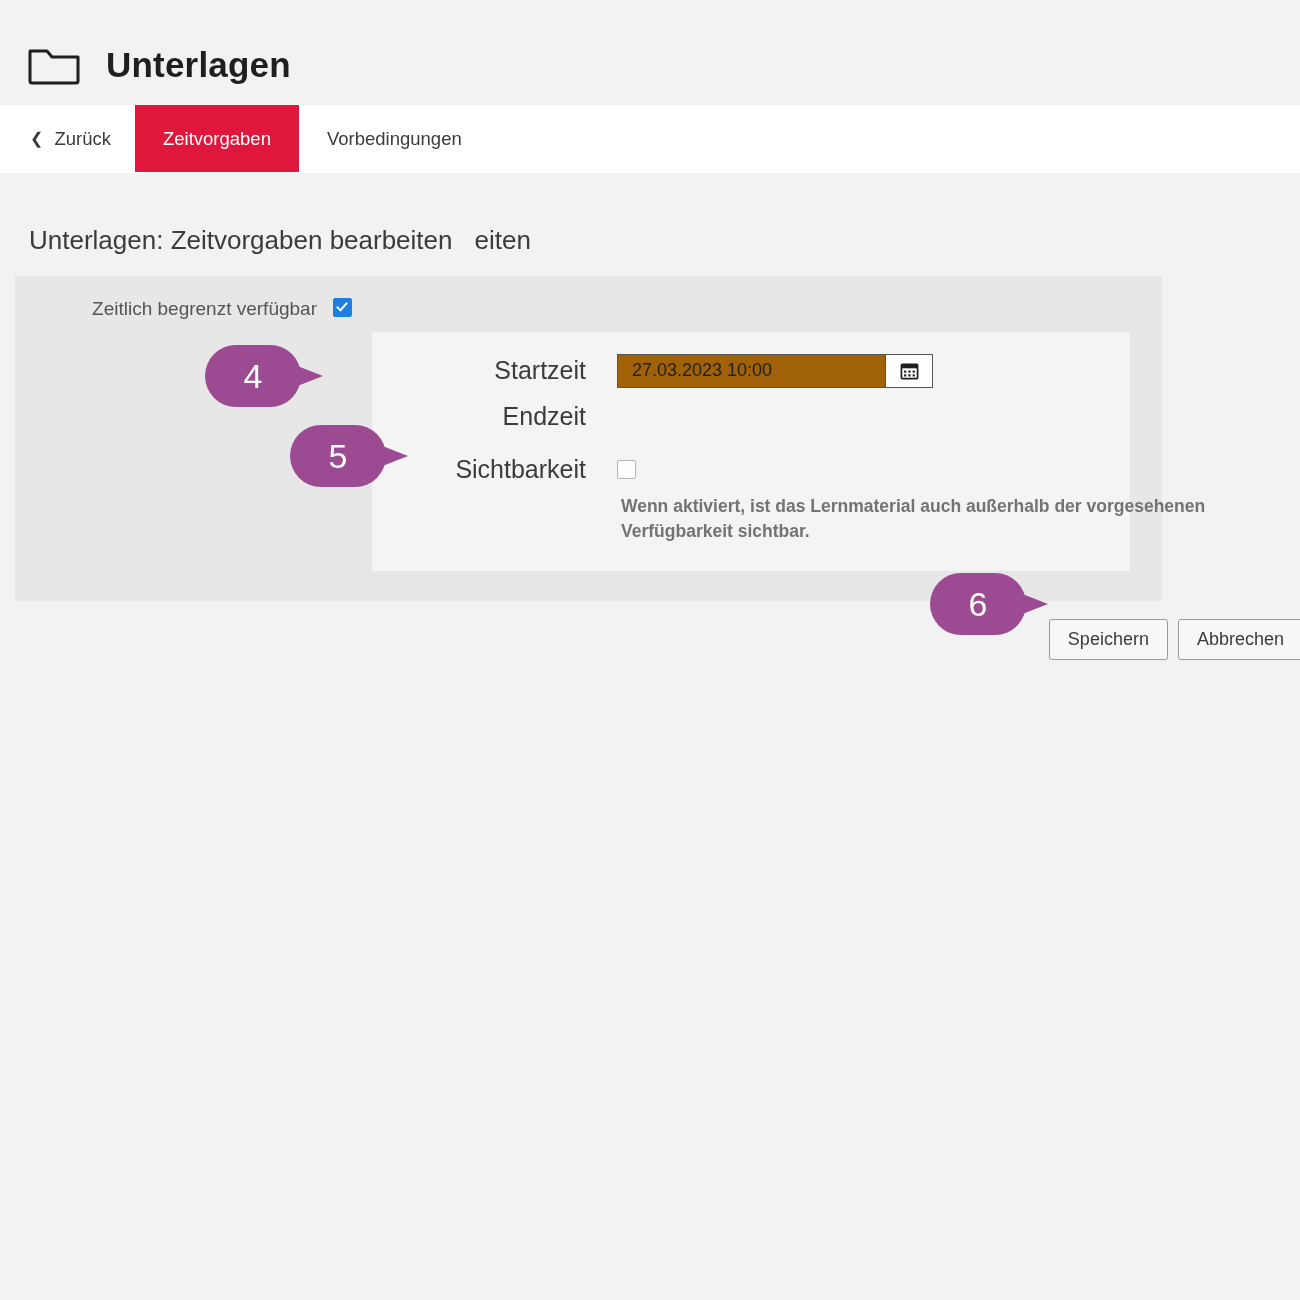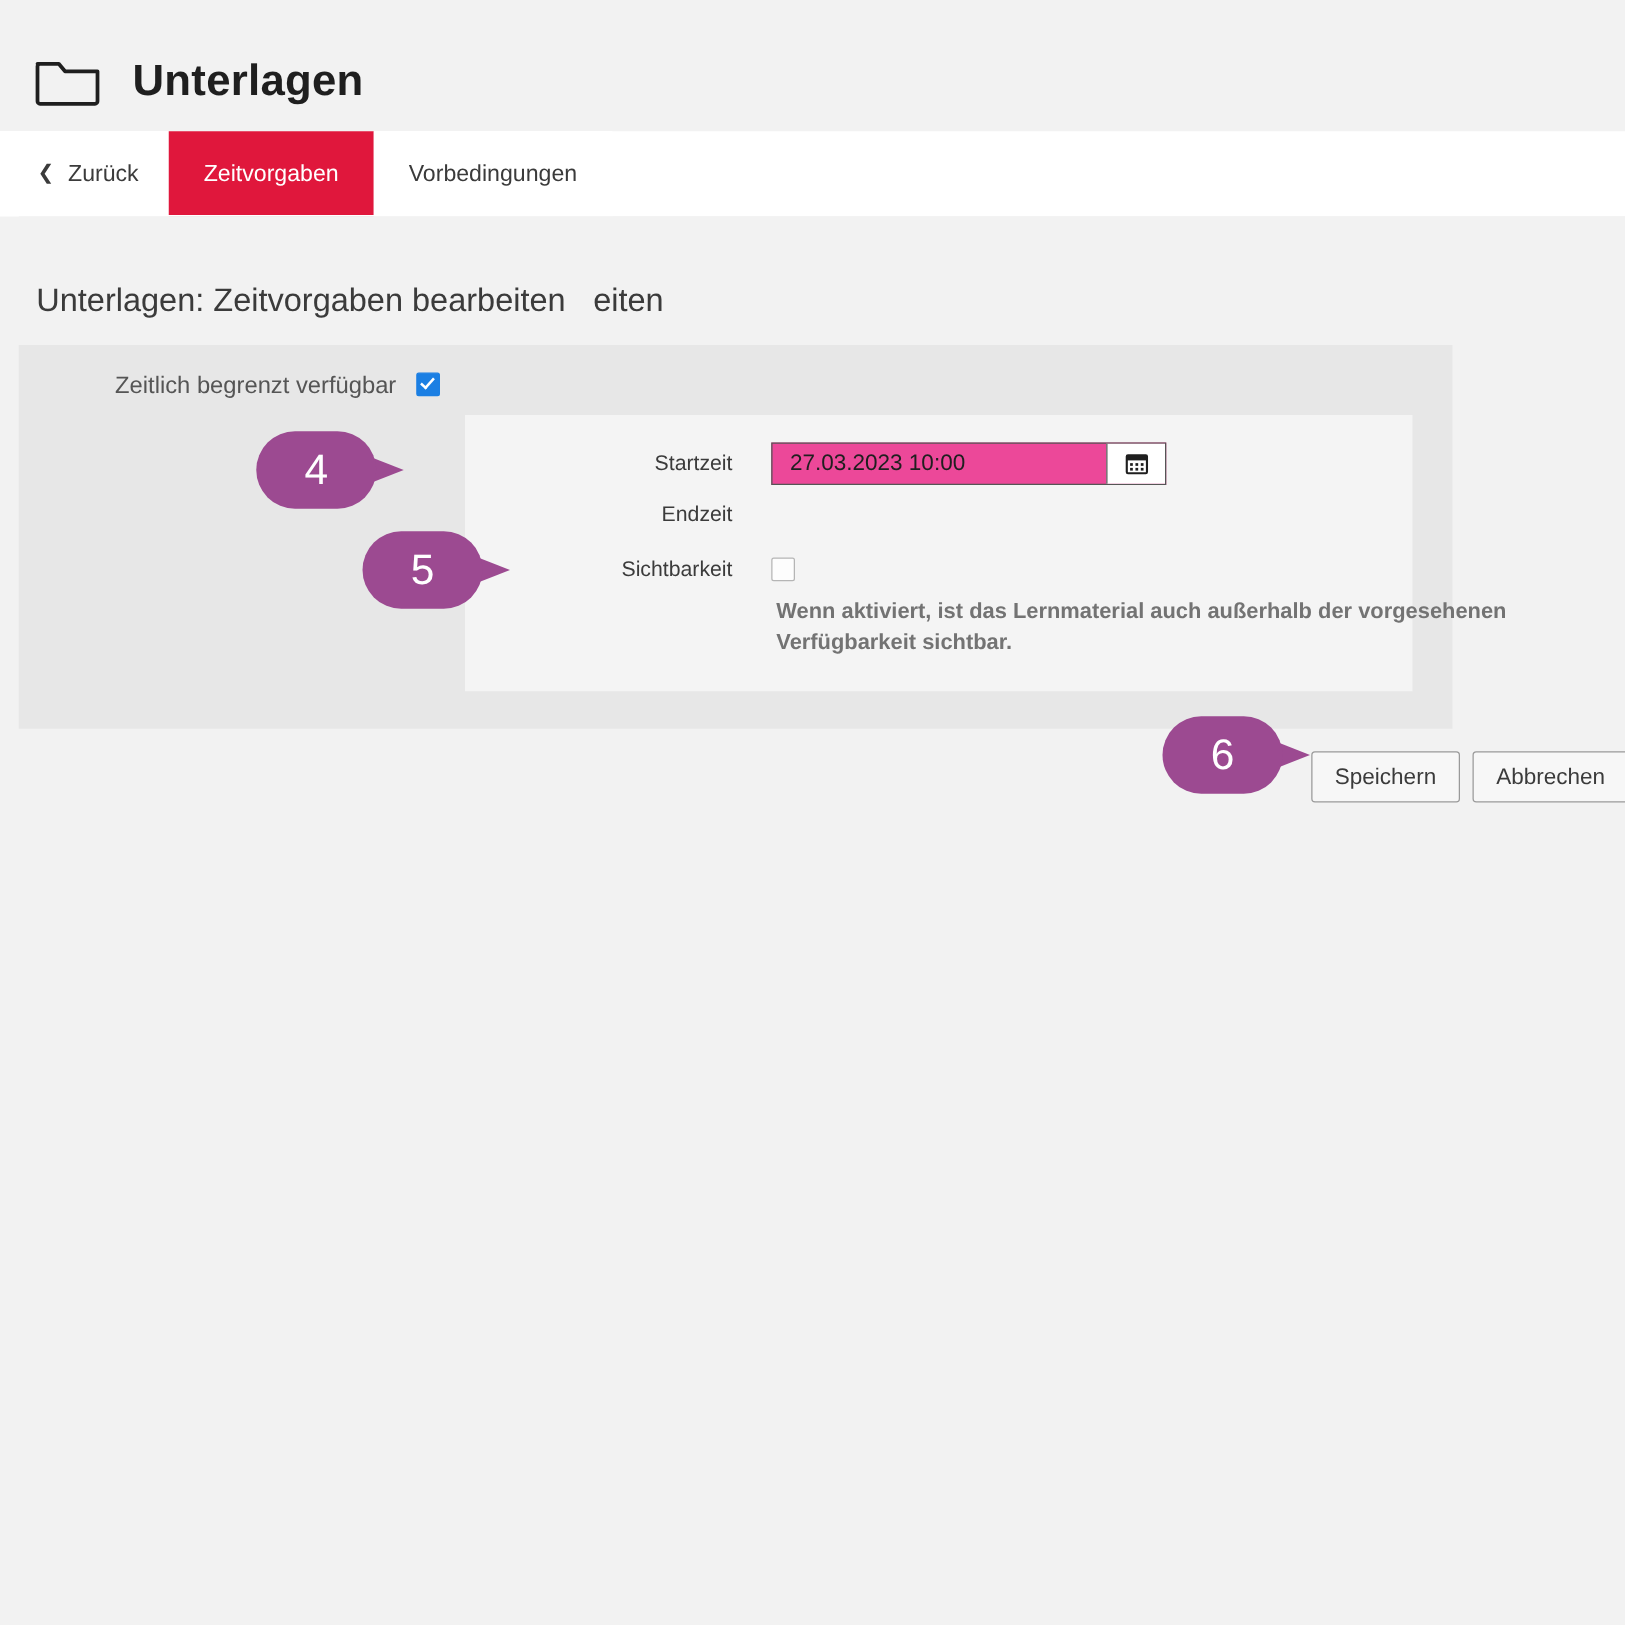--- a/index.html
+++ b/index.html
@@ -161,29 +161,29 @@
   }
   .field-row {
     display: flex;
     align-items: center;
     margin-bottom: 14px;
   }
   .field-label {
     width: 245px;
     text-align: right;
     padding-right: 31px;
-    font-size: 17px;
+    font-size: 25px;
     color: #3b3b3b;
     box-sizing: border-box;
   }
   .date-group {
     display: flex;
     align-items: stretch;
     border: 1px solid #555;
-    background: #ec4899;
+    background: #a16207;
     height: 34px;
     box-sizing: border-box;
   }
   .date-input {
     border: none;
     outline: none;
     background: transparent;
     width: 253px;
     font-size: 18px;
     color: #1f1f1f;

